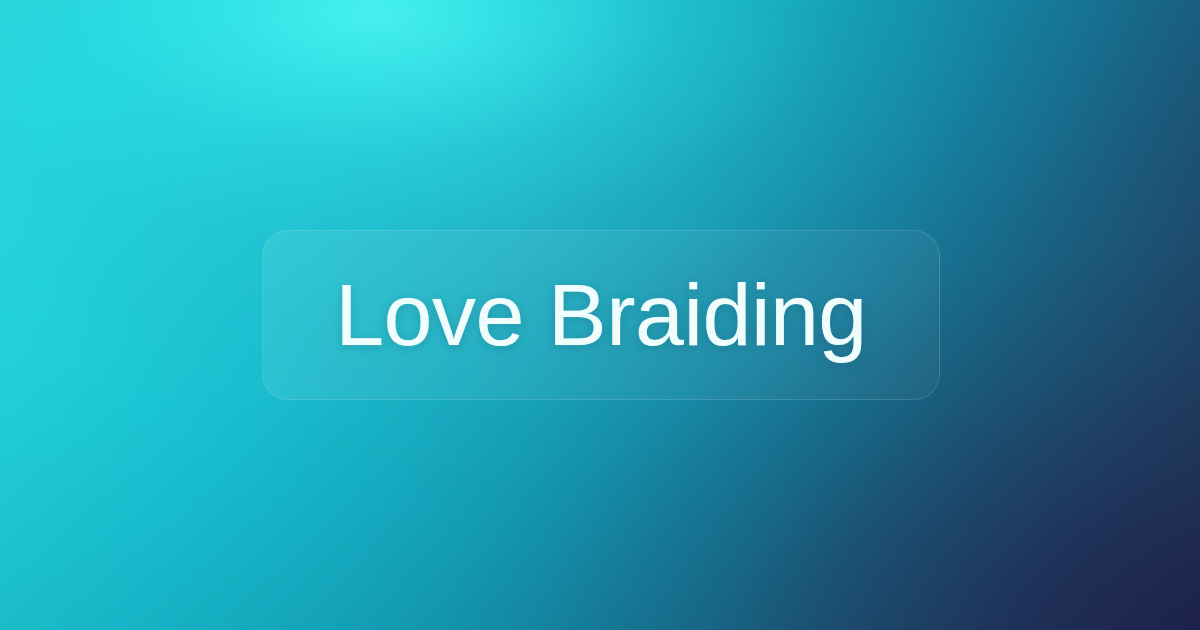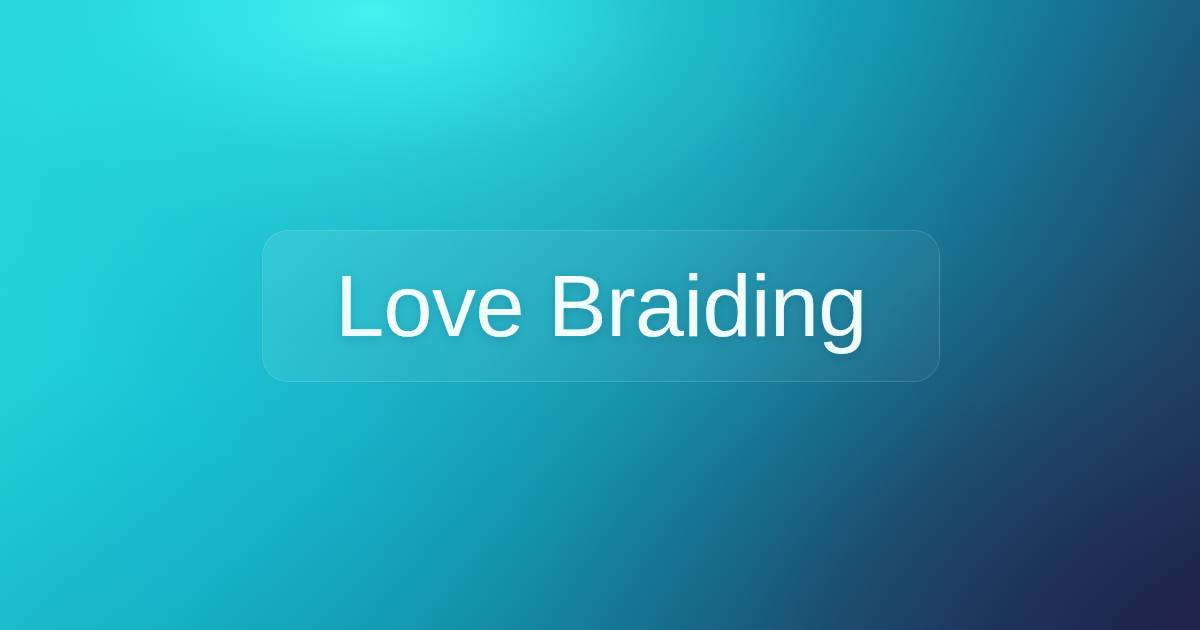--- a/index.html
+++ b/index.html
@@ -75,21 +75,21 @@
         rgba(255, 255, 255, 0.0) 42%,
         rgba(10, 30, 60, 0.10) 100%);
   }
 
   
   .card {
     position: absolute;
     left: 262px;
     top: 230px;
     width: 678px;
-    height: 152px;
+    height: 170px;
     box-sizing: border-box;
     border-radius: 26px;
     background: linear-gradient(128deg,
         rgba(255, 255, 255, 0.085) 0%,
         rgba(255, 255, 255, 0.055) 45%,
         rgba(255, 255, 255, 0.040) 100%);
     border: 1px solid rgba(255, 255, 255, 0.13);
     display: flex;
     align-items: center;
     justify-content: center;

